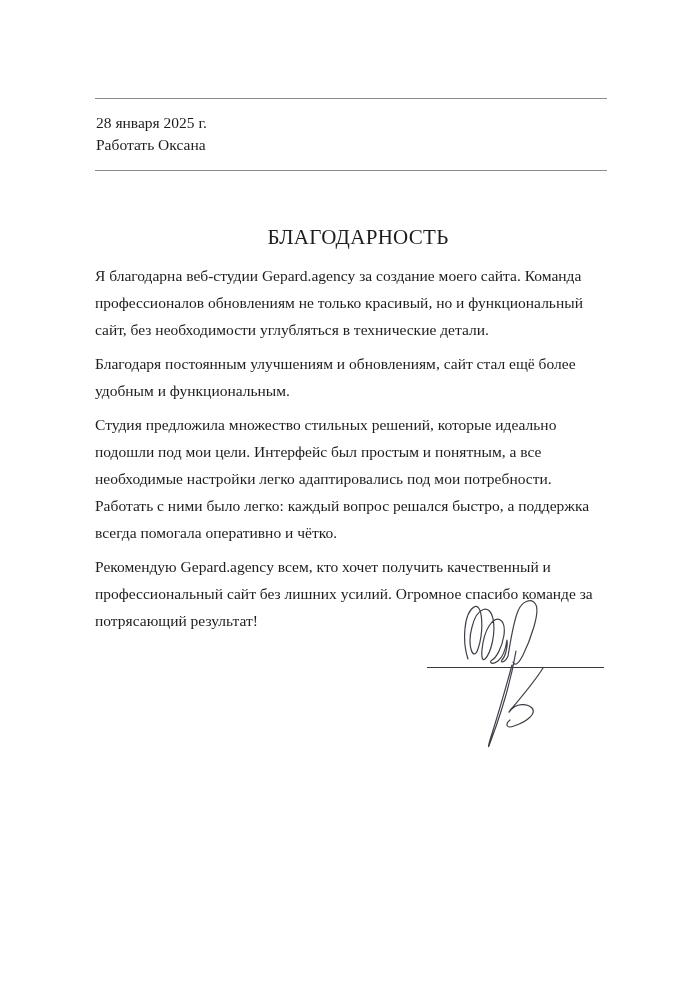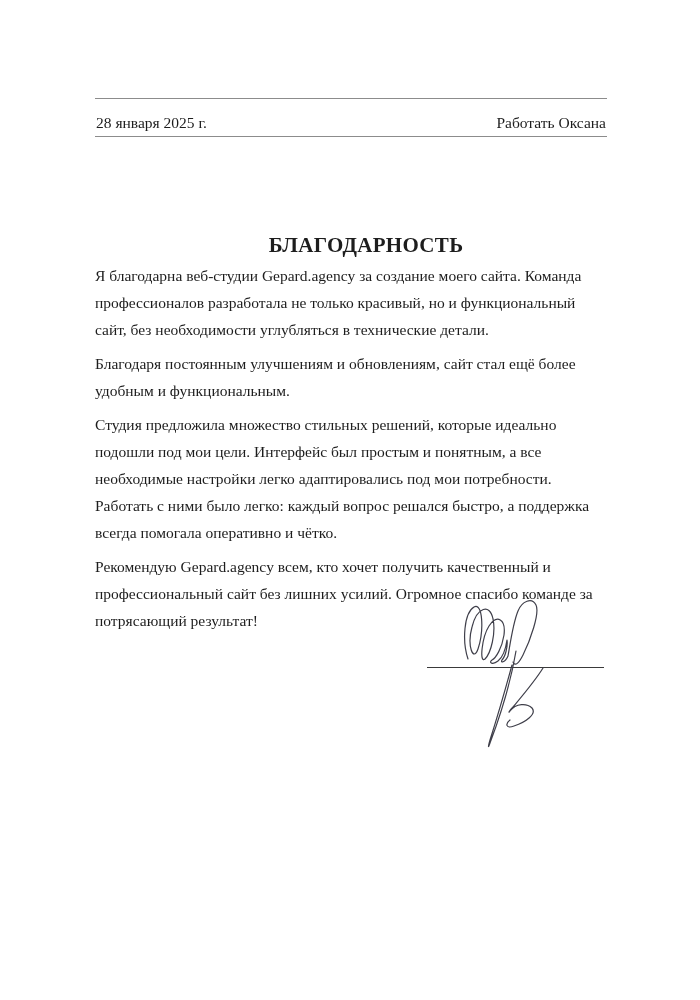--- a/index.html
+++ b/index.html
@@ -23,36 +23,37 @@
     background: var(--background);
     overflow: hidden;
   }
   .header {
     position: absolute;
     top: 98px;
     left: 95px;
     width: 510px;
     border-top: 1px solid var(--rule);
     border-bottom: 1px solid var(--rule);
-    padding: 13px 1px 2px 1px;
+    padding: 13px 1px 14px 1px;
     display: flex;
     justify-content: space-between;
     align-items: baseline;
     font-size: 15.5px;
     line-height: 22px;
+    flex-direction: column;
   }
   .title {
     position: absolute;
     top: 217px;
     left: 95px;
     width: 510px;
-    margin: 16px;
+    margin: 8px;
     text-align: center;
     font-size: 21px;
-    font-weight: bold;
+    font-weight: normal;
     letter-spacing: 0.3px;
     line-height: 24px;
   }
   .bodytext {
     position: absolute;
     top: 262px;
     left: 95px;
     width: 514px;
     font-size: 15.5px;
     line-height: 27px;
@@ -96,21 +97,21 @@
 <div class="page">
 
   <div class="header">
     <span>28 января 2025 г.</span>
     <span>Работать Оксана</span>
   </div>
 
   <h1 class="title">БЛАГОДАРНОСТЬ</h1>
 
   <div class="bodytext">
-    <p>Я благодарна веб-студии Gepard.agency за создание моего сайта. Команда профессионалов разработала не только красивый, но и функциональный сайт, без необходимости углубляться в технические детали.</p>
+    <p>Я благодарна веб-студии Gepard.agency за создание моего сайта. Команда профессионалов обновлениям не только красивый, но и функциональный сайт, без необходимости углубляться в технические детали.</p>
     <p>Благодаря постоянным улучшениям и обновлениям, сайт стал ещё более удобным и функциональным.</p>
     <p>Студия предложила множество стильных решений, которые идеально подошли под мои цели. Интерфейс был простым и понятным, а все необходимые настройки легко адаптировались под мои потребности. Работать с ними было легко: каждый вопрос решался быстро, а поддержка всегда помогала оперативно и чётко.</p>
     <p>Рекомендую Gepard.agency всем, кто хочет получить качественный и профессиональный сайт без лишних усилий. Огромное спасибо команде за потрясающий результат!</p>
   </div>
 
   <div class="signature-block">
     <div class="signature-line"></div>
     <svg class="signature-svg" viewBox="0 0 135 170" xmlns="http://www.w3.org/2000/svg" aria-hidden="true">
 
       <path d="M 18 66

